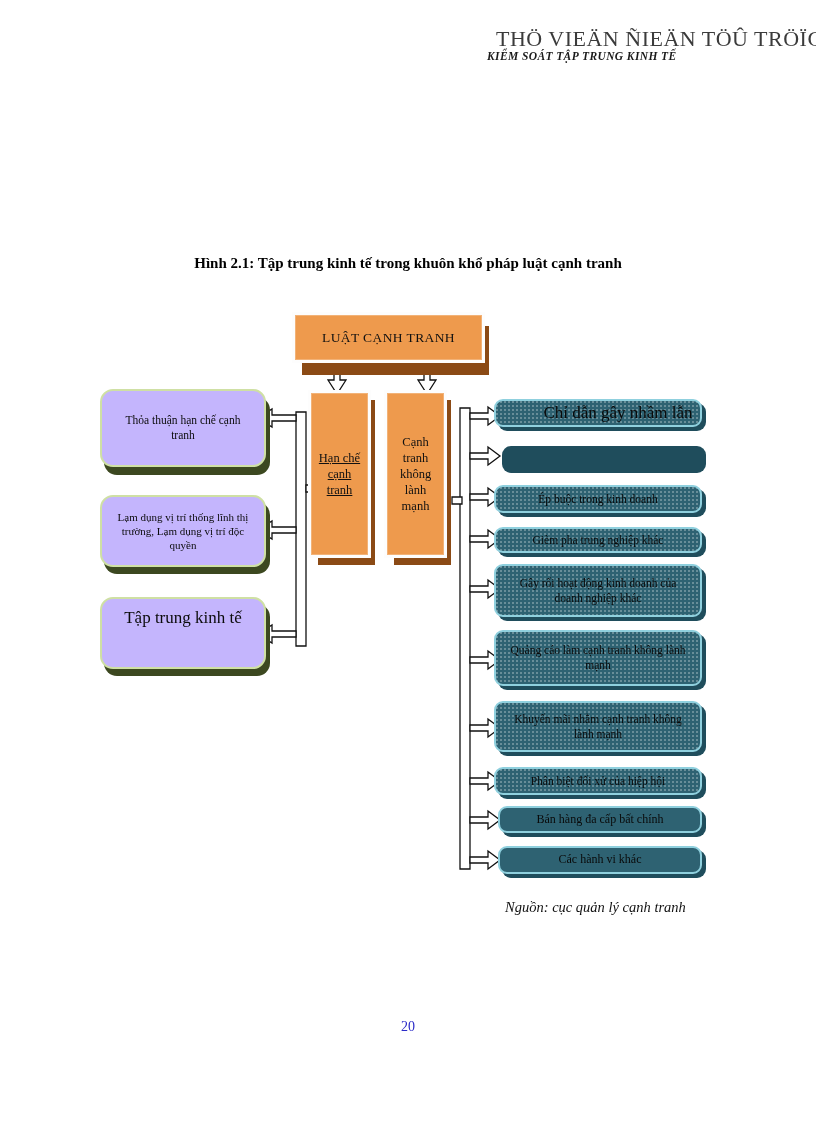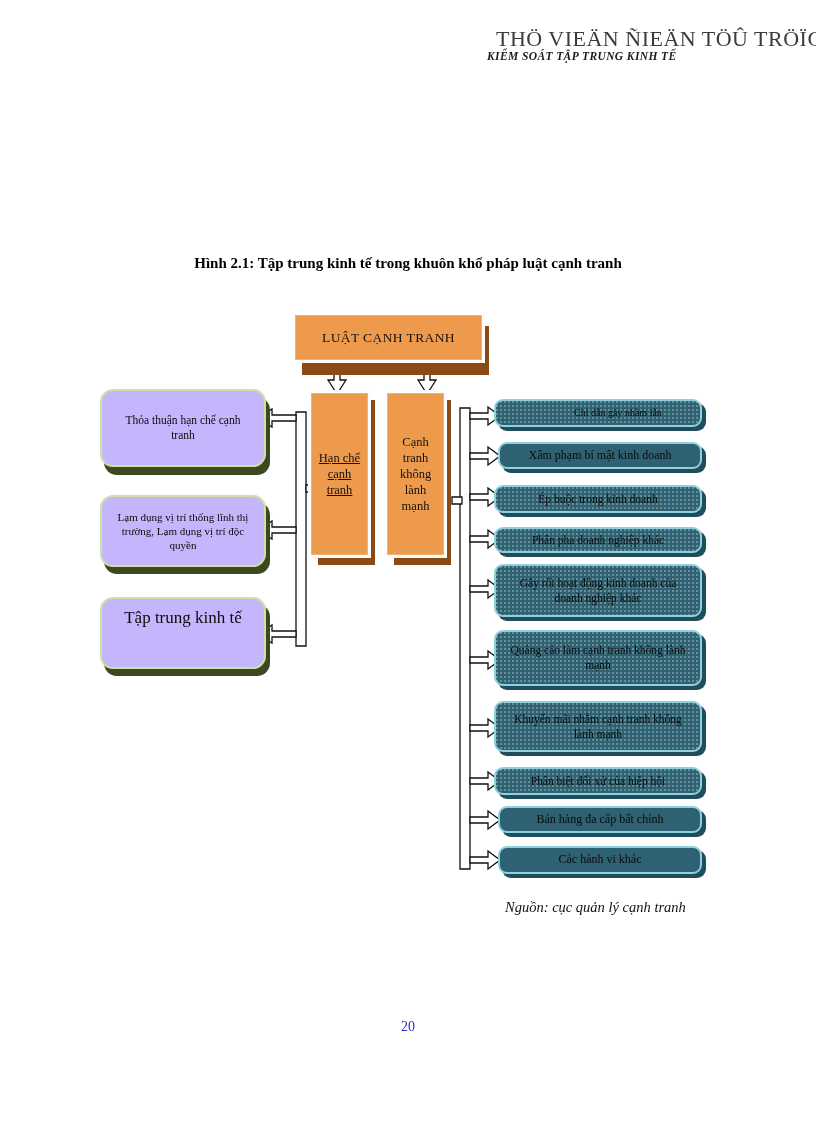--- a/index.html
+++ b/index.html
@@ -131,37 +131,34 @@
   <div class="node green" style="left:100px;top:495px;width:166px;height:72px;font-size:11px;padding:0 11px;">
     <span>Lạm dụng vị trí thống lĩnh thị trường, Lạm dụng vị trí độc quyền</span>
   </div>
 
   <div class="green-shadow" style="left:104px;top:604px;width:166px;height:72px;"></div>
   <div class="node green" style="left:100px;top:597px;width:166px;height:72px;font-size:17px;padding:8px 11px 0;align-items:flex-start;">
     <span>Tập trung kinh tế</span>
   </div>
 
   <div class="teal-shadow" style="left:498px;top:403px;width:208px;height:28px;"></div>
-  <div class="node teal dotted" style="left:494px;top:399px;width:208px;height:28px;font-size:10px;padding-left:40px;">
+  <div class="node teal dotted" style="left:494px;top:399px;width:208px;height:28px;font-size:17px;padding-left:40px;">
     <span>Chỉ dẫn gây nhầm lẫn</span>
   </div>
 
   <div class="teal-shadow" style="left:502px;top:446px;width:204px;height:27px;"></div>
-  <div class="node teal" style="left:498px;top:442px;width:204px;height:27px;font-size:12px;">
-    <span>Xâm phạm bí mật kinh doanh</span>
-  </div>
 
   <div class="teal-shadow" style="left:498px;top:489px;width:208px;height:28px;"></div>
   <div class="node teal dotted" style="left:494px;top:485px;width:208px;height:28px;font-size:11.5px;justify-content:center;">
     <span>Ép buộc trong kinh doanh</span>
   </div>
 
   <div class="teal-shadow" style="left:498px;top:531px;width:208px;height:26px;"></div>
   <div class="node teal dotted" style="left:494px;top:527px;width:208px;height:26px;font-size:11.5px;">
-    <span>Phân pha doanh nghiệp khác</span>
+    <span>Gièm pha trung nghiệp khác</span>
   </div>
 
   <div class="teal-shadow" style="left:498px;top:568px;width:208px;height:53px;"></div>
   <div class="node teal dotted" style="left:494px;top:564px;width:208px;height:53px;font-size:11.5px;padding:0 10px;">
     <span>Gây rối hoạt động kinh doanh của doanh nghiệp khác</span>
   </div>
 
   <div class="teal-shadow" style="left:498px;top:634px;width:208px;height:56px;"></div>
   <div class="node teal dotted" style="left:494px;top:630px;width:208px;height:56px;font-size:11.5px;padding:0 8px;">
     <span>Quảng cáo làm cạnh tranh không lành mạnh</span>

